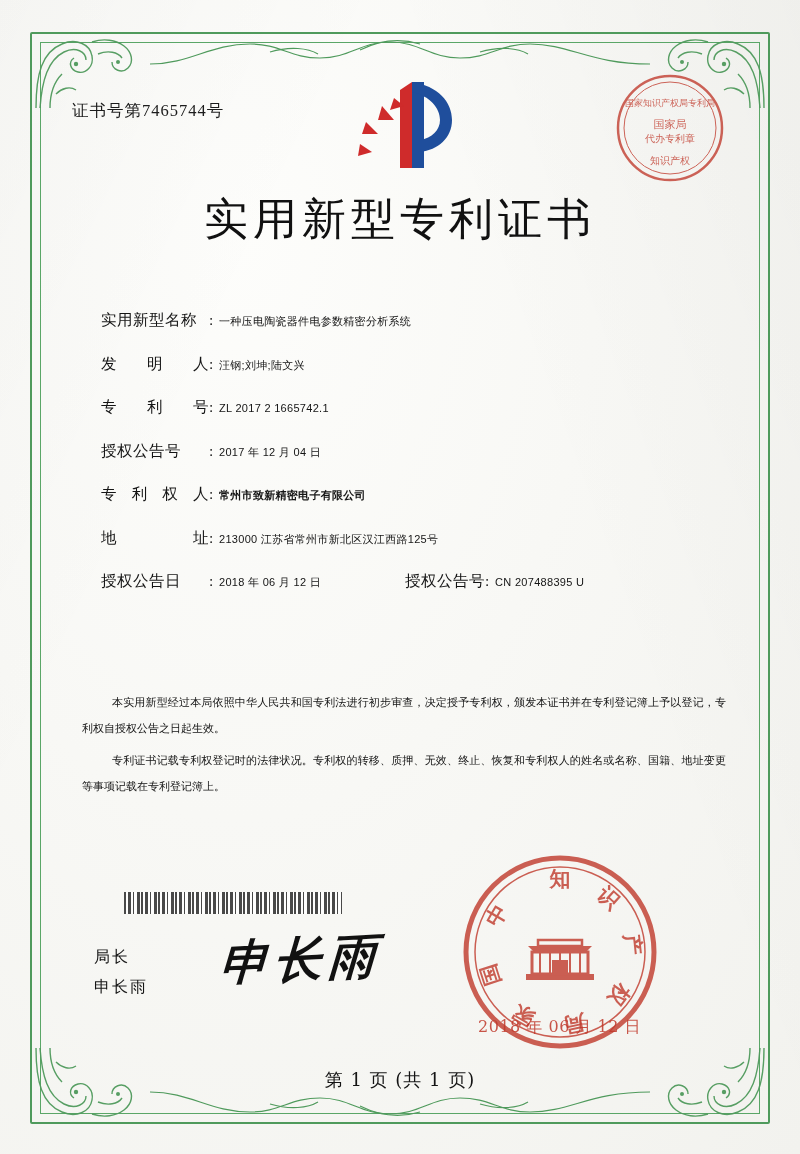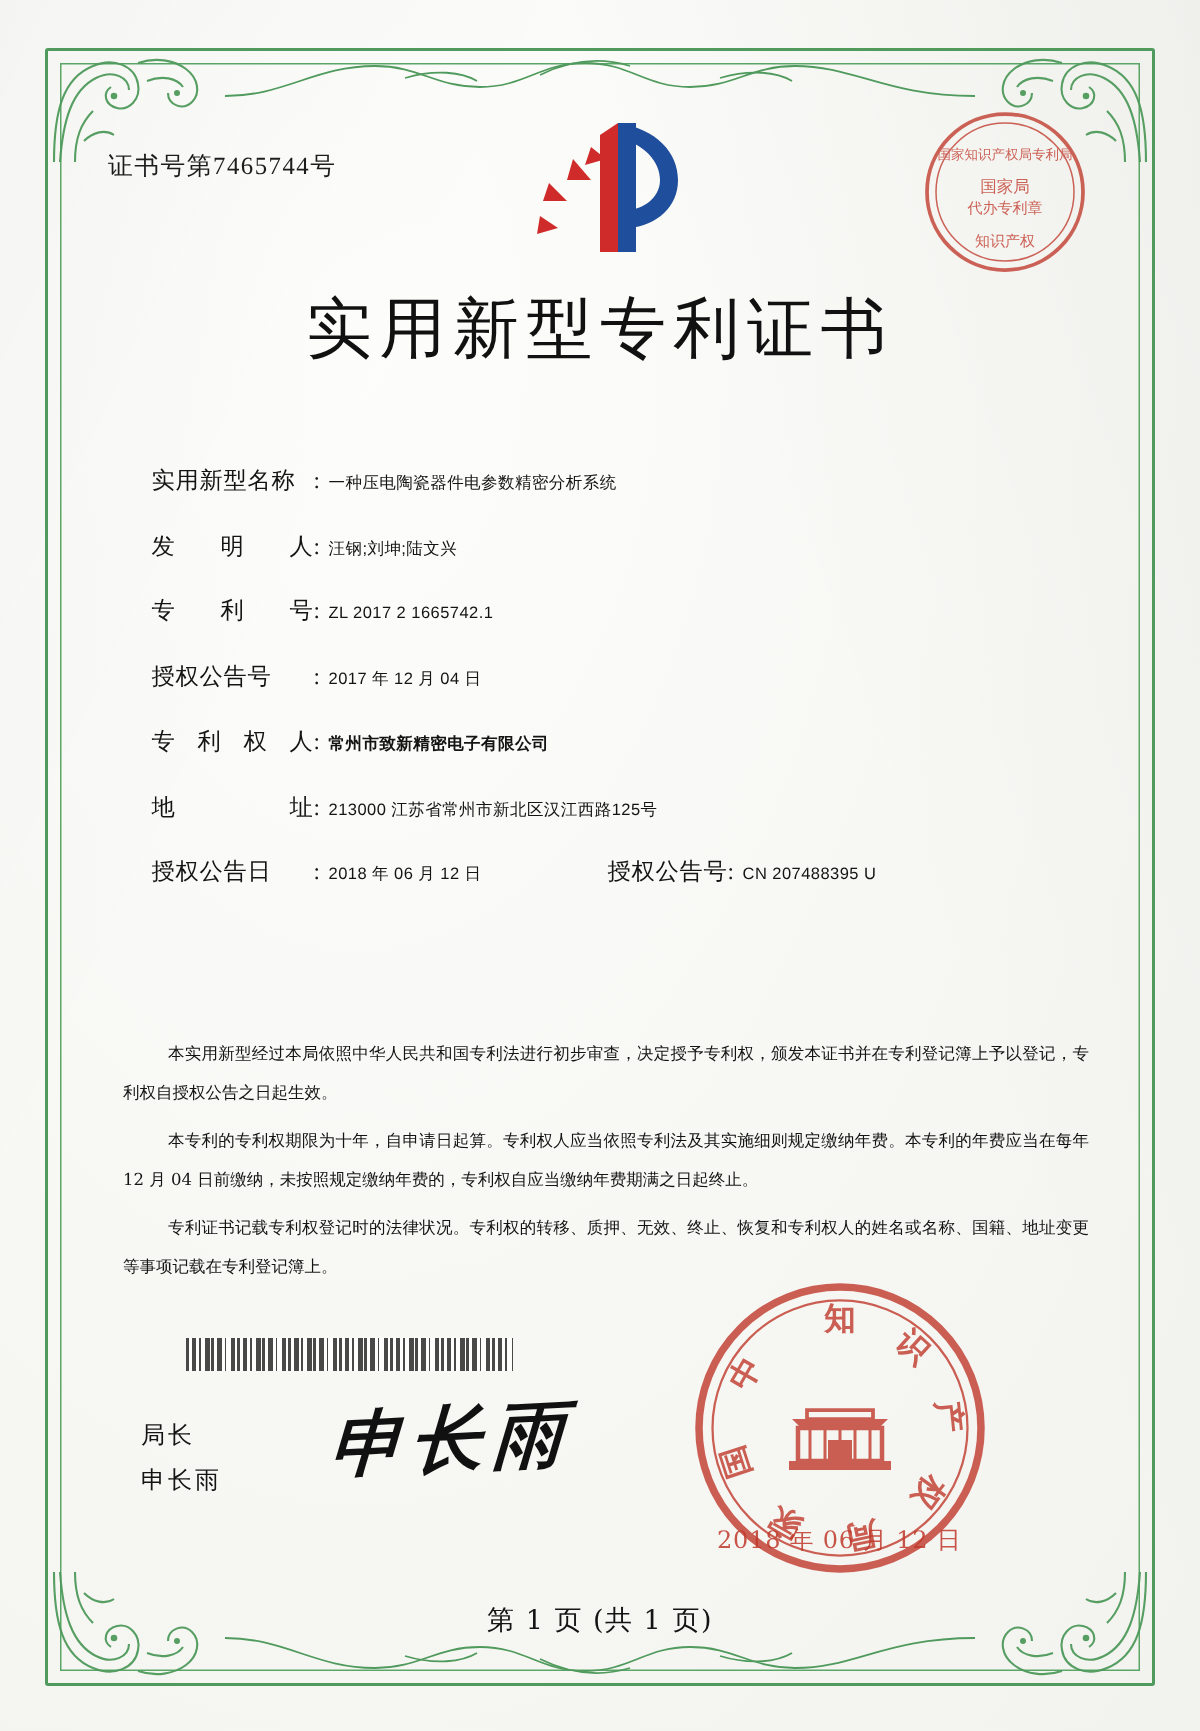--- a/index.html
+++ b/index.html
@@ -439,21 +439,20 @@
           <span class="field-label">授权公告号</span>
           <span class="field-sep">:</span>
           <span class="field-value">CN 207488395 U</span>
         </span>
       </div>
 
     </div>
 
     <div class="paras">
       <p>本实用新型经过本局依照中华人民共和国专利法进行初步审查，决定授予专利权，颁发本证书并在专利登记簿上予以登记，专利权自授权公告之日起生效。</p>
-      <p>本专利的专利权期限为十年，自申请日起算。专利权人应当依照专利法及其实施细则规定缴纳年费。本专利的年费应当在每年 12 月 04 日前缴纳，未按照规定缴纳年费的，专利权自应当缴纳年费期满之日起终止。</p>
       <p>专利证书记载专利权登记时的法律状况。专利权的转移、质押、无效、终止、恢复和专利权人的姓名或名称、国籍、地址变更等事项记载在专利登记簿上。</p>
     </div>
 
     <div class="barcode"></div>
 
     <div class="sign-block">
       <div>局长</div>
       <div>申长雨</div>
     </div>
 

